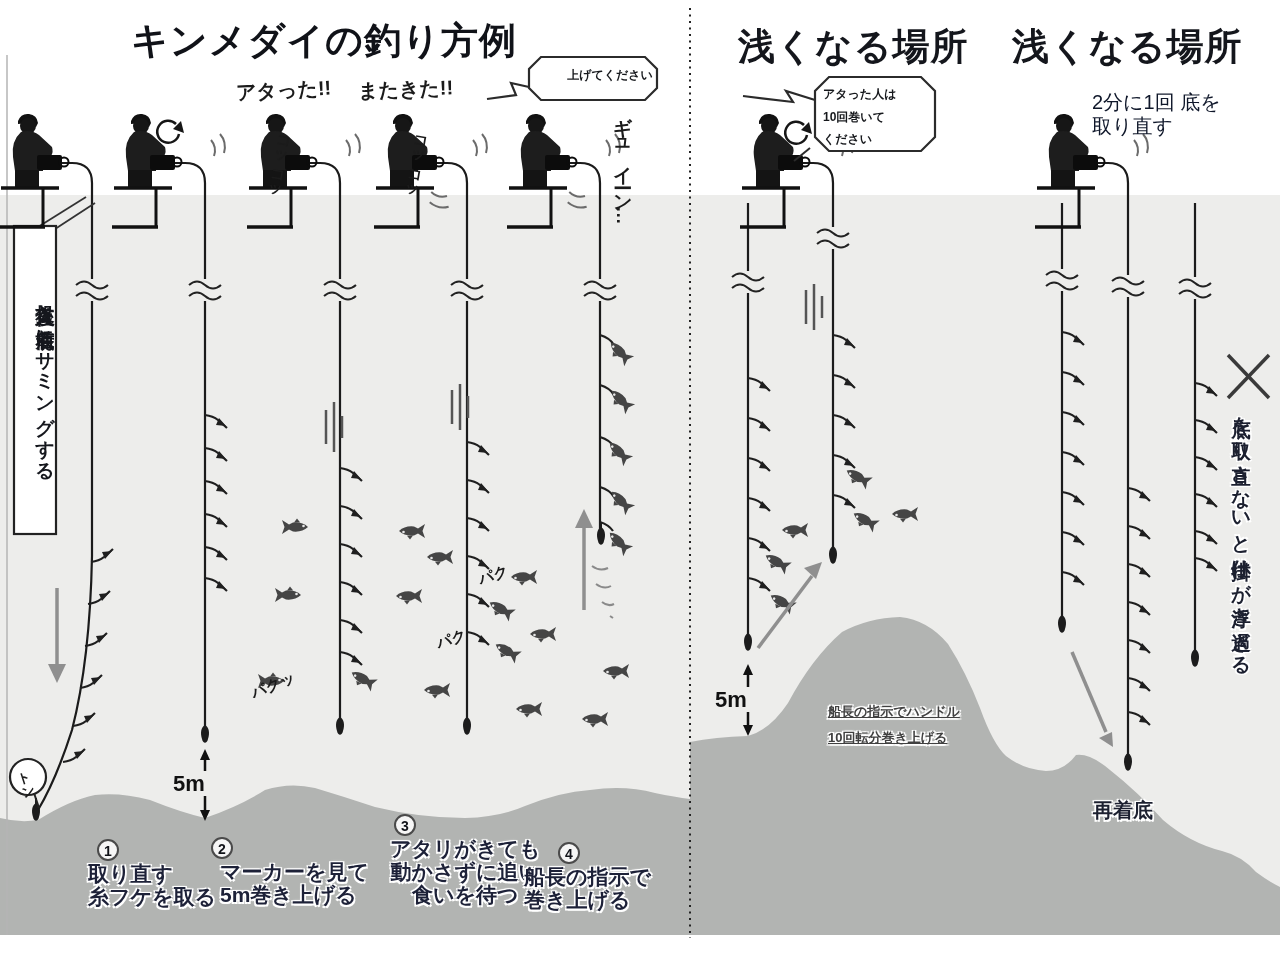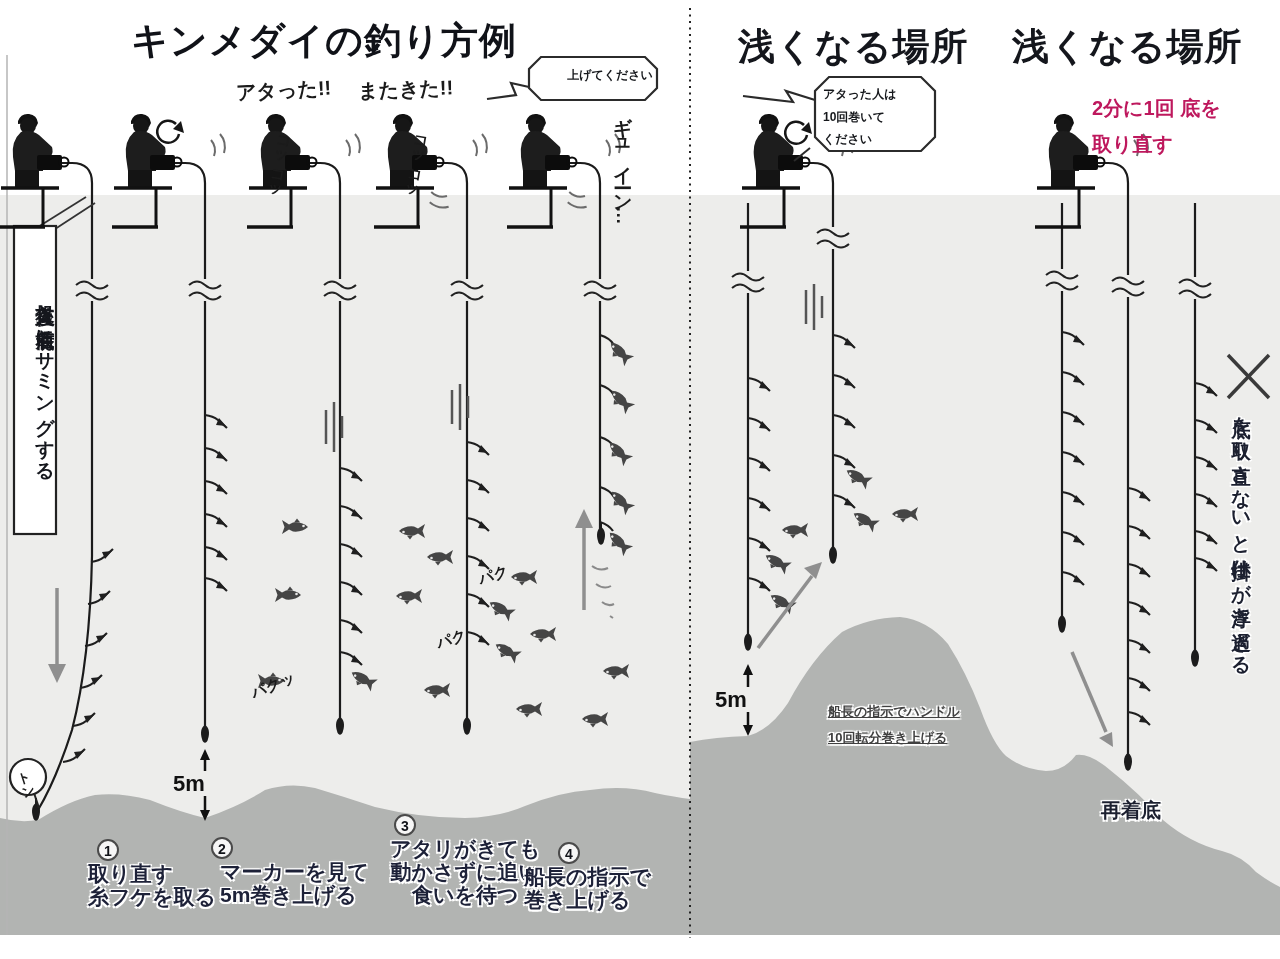--- a/index.html
+++ b/index.html
@@ -349,18 +349,18 @@
 巻き上げる</div>
 
 <div class="t heading" style="left:738px;top:26px;">浅くなる場所</div>
 <div class="t" style="left:823px;top:83px;width:106px;font-size:12px;font-weight:700;line-height:22.5px;">アタった人は
 10回巻いて
 ください</div>
 <div class="t halo" style="left:828px;top:699px;font-size:13px;font-weight:800;line-height:26px;color:#404040;text-decoration:underline;">船長の指示でハンドル
 10回転分巻き上げる</div>
 
 <div class="t heading" style="left:1012px;top:26px;">浅くなる場所</div>
-<div class="t" style="left:1092px;top:90px;font-size:20px;font-weight:700;line-height:36px;color:#be185d;">2分に1回 底を
+<div class="t" style="left:1092px;top:90px;font-size:20px;font-weight:400;line-height:24px;color:#0f172a;">2分に1回 底を
 取り直す</div>
 <div class="t vert halo" style="left:1230px;top:402px;height:380px;font-size:19.5px;font-weight:800;letter-spacing:1px;color:#1c2030;">底を取り直さないと仕掛けが浮き過ぎる</div>
-<div class="t halo" style="left:1093px;top:799px;font-size:20px;font-weight:800;color:#1c2030;margin-left:8px;">再着底</div>
+<div class="t halo" style="left:1093px;top:799px;font-size:20px;font-weight:800;color:#1c2030;">再着底</div>
 
 </div>
 
 </body></html>

